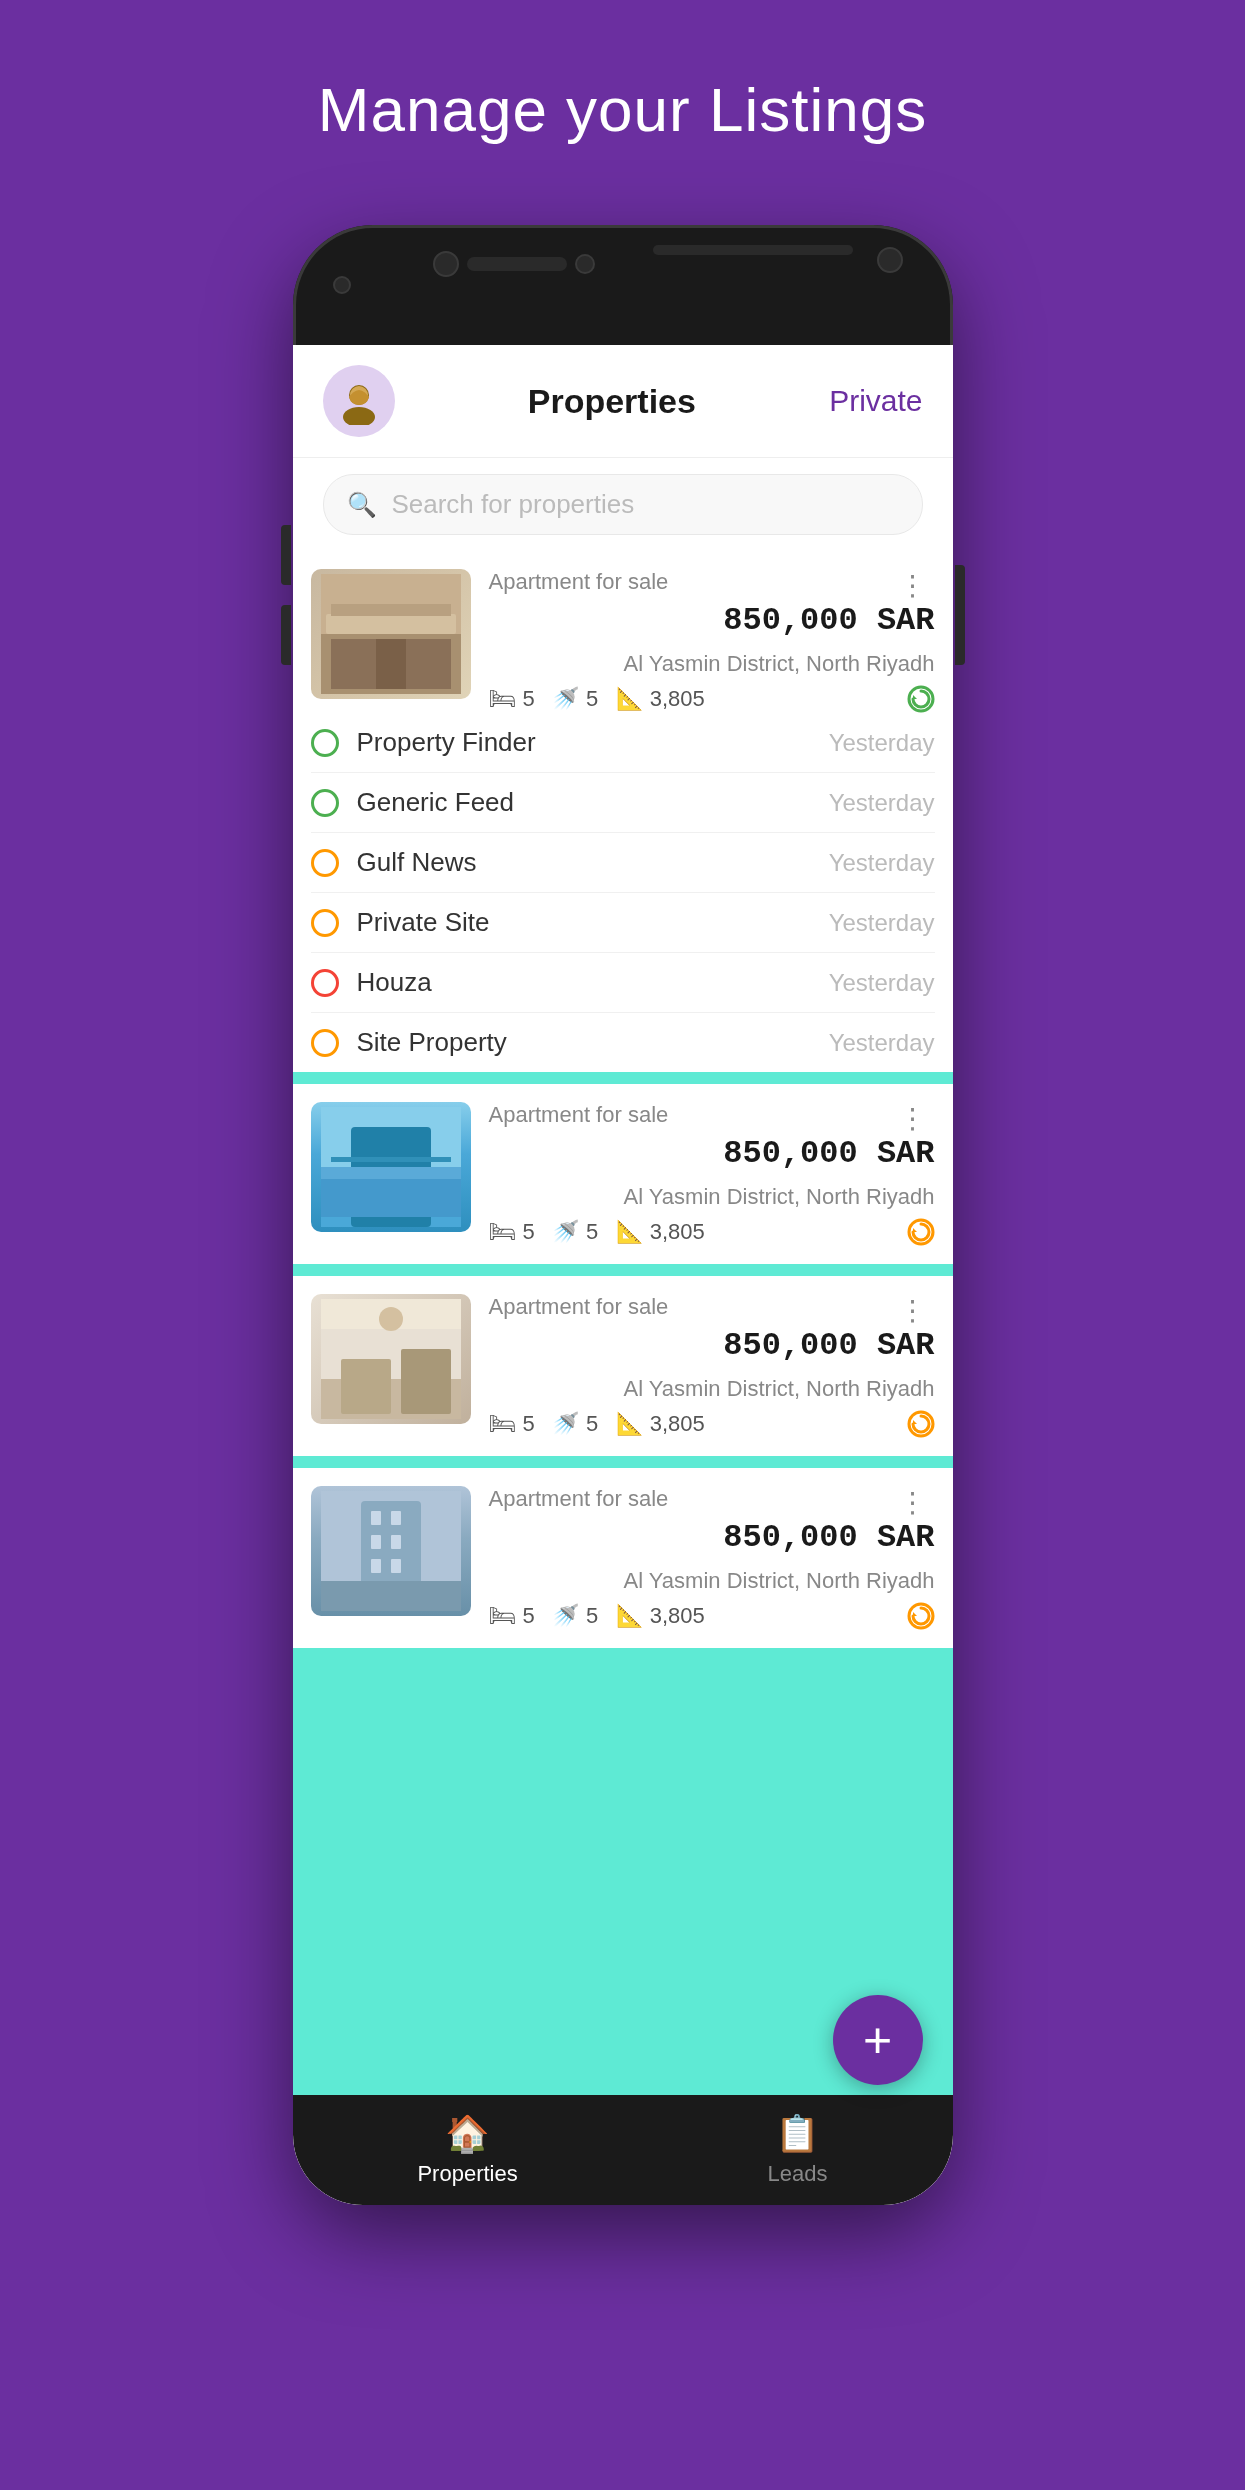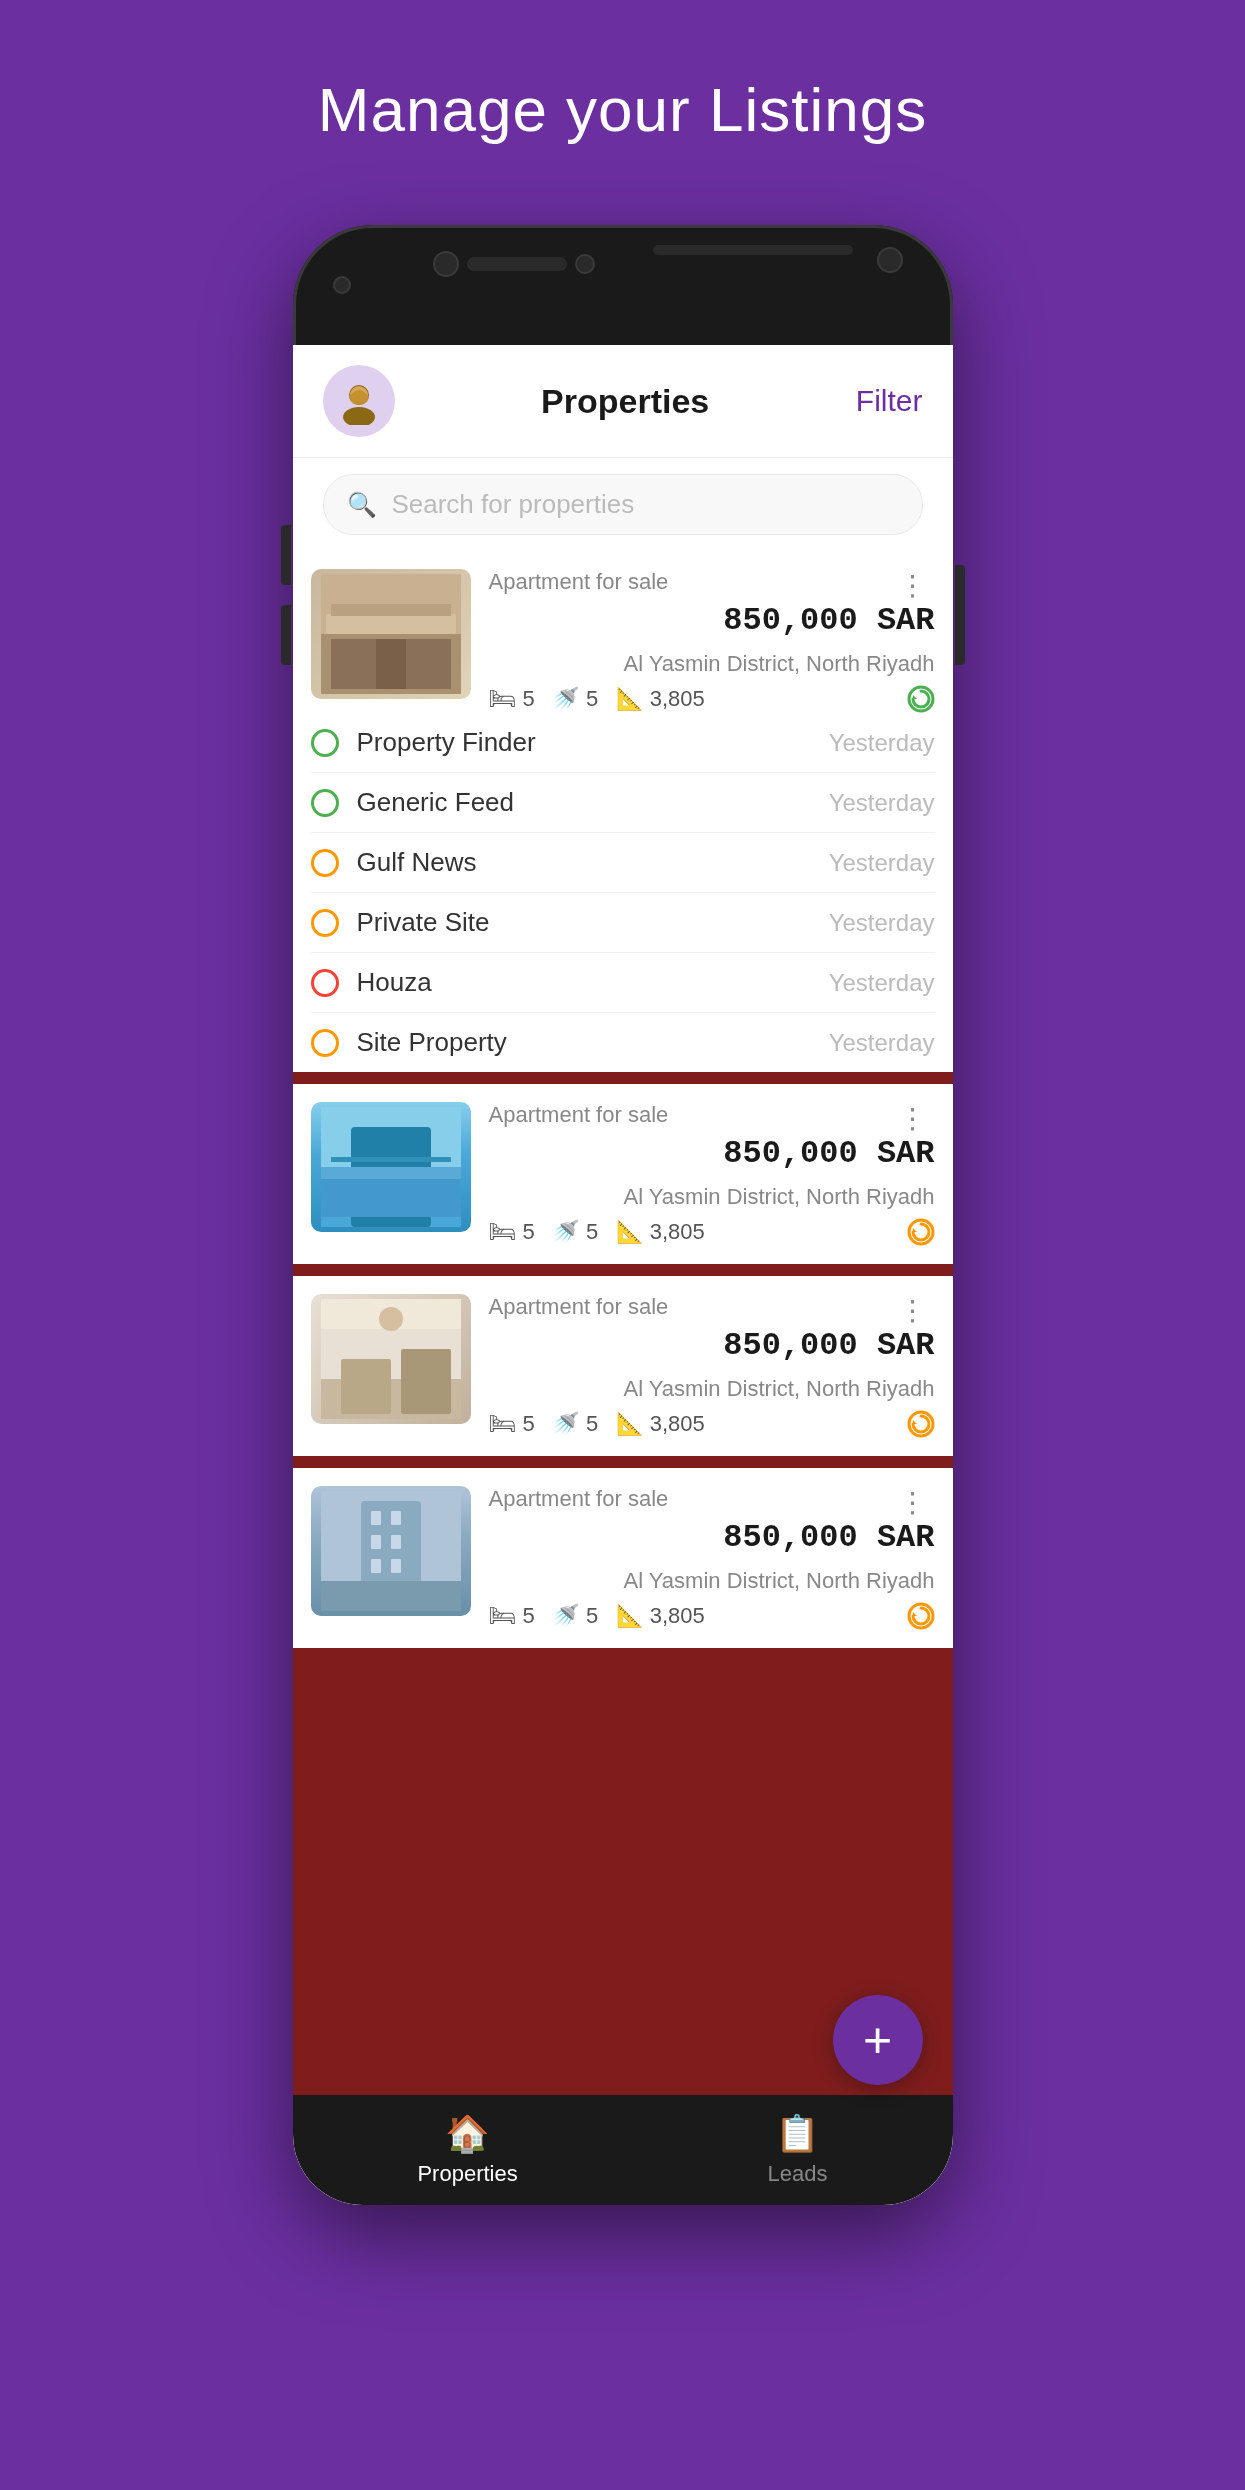--- a/index.html
+++ b/index.html
@@ -200,21 +200,21 @@
 
     .search-placeholder {
       color: #bbb;
       font-size: 26px;
     }
 
     
     .scroll-content {
       flex: 1;
       overflow: hidden;
-      background: #7f1d1d;
+      background: #5eead4;
     }
 
     
     .property-card {
       background: white;
       margin-bottom: 12px;
     }
 
     .property-main-row {
       display: flex;
@@ -480,21 +480,21 @@
     <div class="app-header">
       <div class="avatar">
         <svg width="48" height="48" viewBox="0 0 48 48">
           <circle cx="24" cy="18" r="10" fill="#8b6914"></circle>
           <ellipse cx="24" cy="40" rx="16" ry="10" fill="#8b6914"></ellipse>
           <circle cx="24" cy="18" r="9" fill="#d4a855"></circle>
           <path d="M14 20 Q16 28 24 28 Q32 28 34 20 Q30 14 24 13 Q18 14 14 20Z" fill="#c49030"></path>
         </svg>
       </div>
       <span class="app-title">Properties</span>
-      <span class="filter-btn">Filter</span>
+      <span class="filter-btn">Private</span>
     </div>
 
     <div class="search-bar">
       <div class="search-input-wrap">
         <span class="search-icon-svg">🔍</span>
         <span class="search-placeholder">Search for properties</span>
       </div>
     </div>
 
     <div class="scroll-content">

